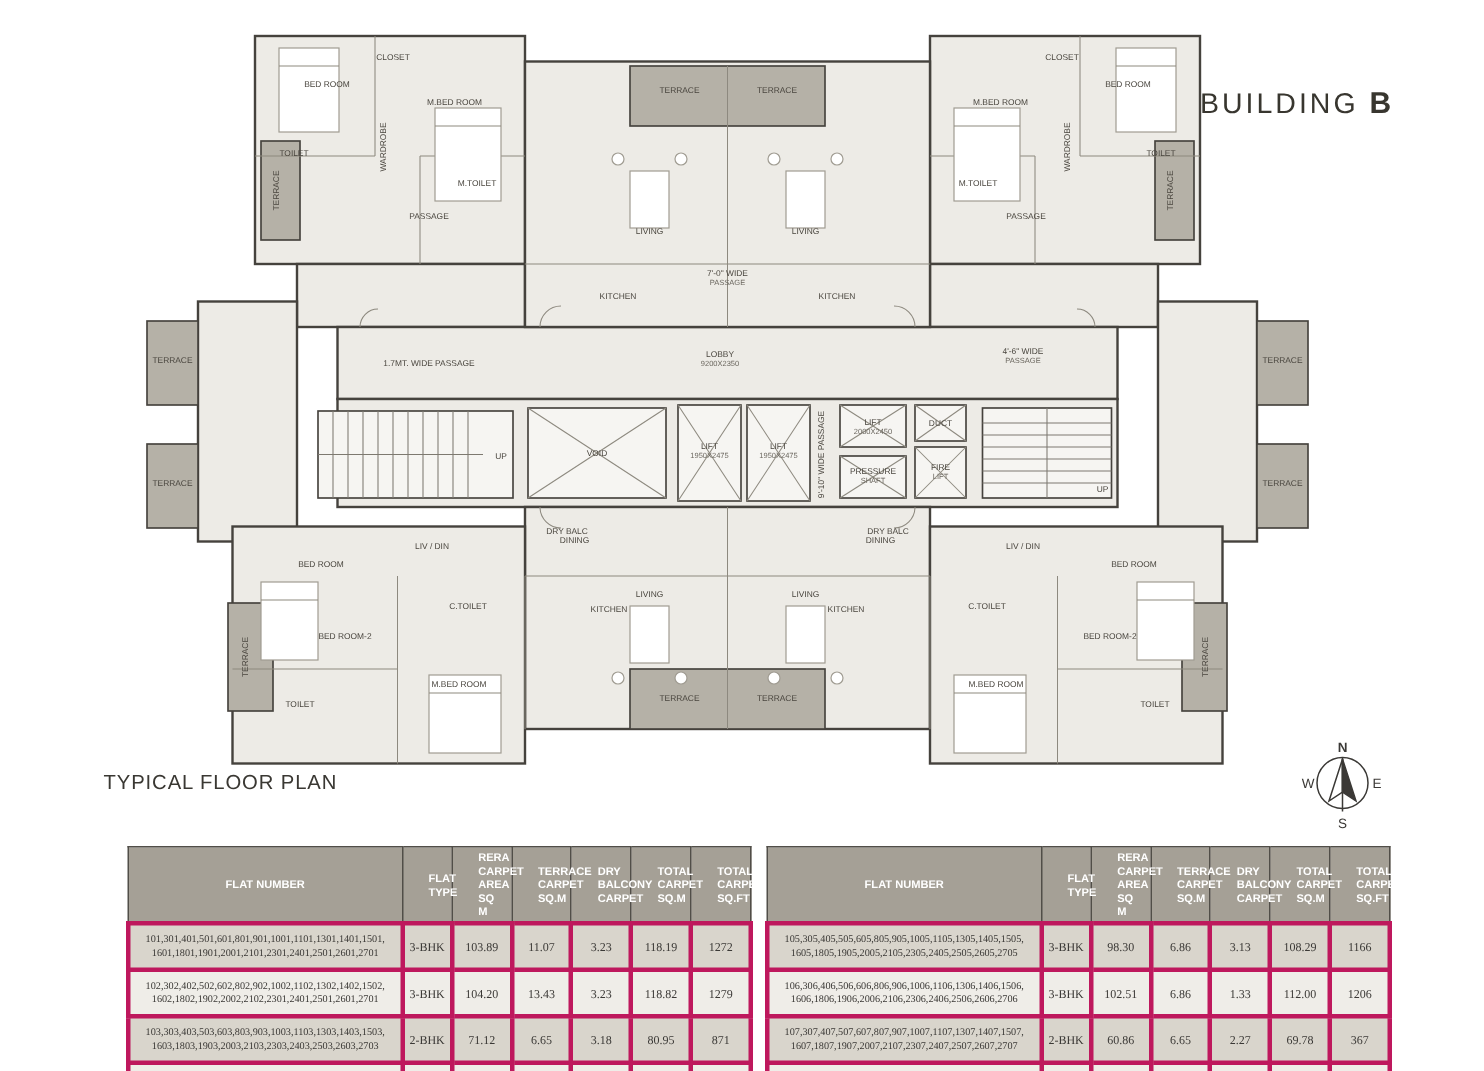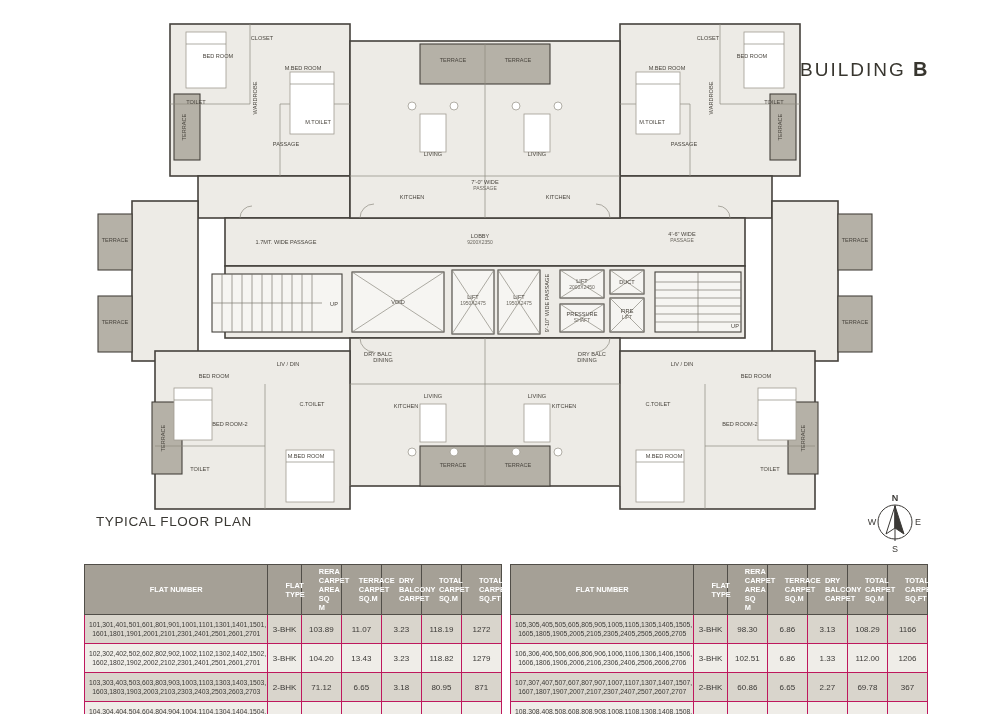--- a/index.html
+++ b/index.html
@@ -19,33 +19,33 @@
 
   
   #building-title{position:absolute;left:800px;top:58px;font-size:19px;letter-spacing:2px;color:#38362f;}
   #building-title .bold{font-weight:bold;font-size:20px;}
 
   
   #compass{position:absolute;left:855px;top:478px;width:80px;height:82px;}
   #compass text{font-size:9px;fill:#3b3936;}
 
   
-  #plan-title{position:absolute;left:96px;top:514px;font-size:13.5px;letter-spacing:.6px;color:#3a3833;}
+  #plan-title{position:absolute;left:69px;top:514px;font-size:13.5px;letter-spacing:.6px;color:#3a3833;}
   #floors-line{position:absolute;left:84px;top:532px;font-size:8.6px;letter-spacing:.2px;color:#46443f;}
   #area-statement{position:absolute;left:84px;top:546px;font-size:10px;letter-spacing:.3px;color:#3a3833;margin-top:20px;}
 
   
   .area-table{position:absolute;top:564px;width:418px;border-collapse:collapse;table-layout:fixed;
               border:1px solid #514e48;background:#fff;}
   #table-left{left:84px;}
   #table-right{left:510px;}
   .area-table th{background:#a5a096;color:#ffffff;font-size:7.4px;font-weight:bold;
                  border:1px solid #514e48;padding:2px 17px;text-align:center;vertical-align:middle;height:44px;}
-  .area-table td{border:1px solid #be185d;font-size:8px;text-align:center;vertical-align:middle;
-                 padding:1px 2px;color:#3b3936;height:26px;}
+  .area-table td{border:3px solid #be185d;font-size:8px;text-align:center;vertical-align:middle;
+                 padding:1px 2px;color:#3b3936;height:26px;font-family:Liberation Serif, serif;}
   .area-table td.flats{font-size:6.8px;line-height:1.35;padding:1px 4px;}
   .area-table tr.odd td{background:#d9d5cc;}
   .area-table tr.even td{background:#efede8;}
   .col-flat{width:44%;} .col-type{width:8%;} .col-n{width:9.6%;}
 </style>
 </head>
 <body>
 <div id="stage">
 
   <div id="plan-wrap">

